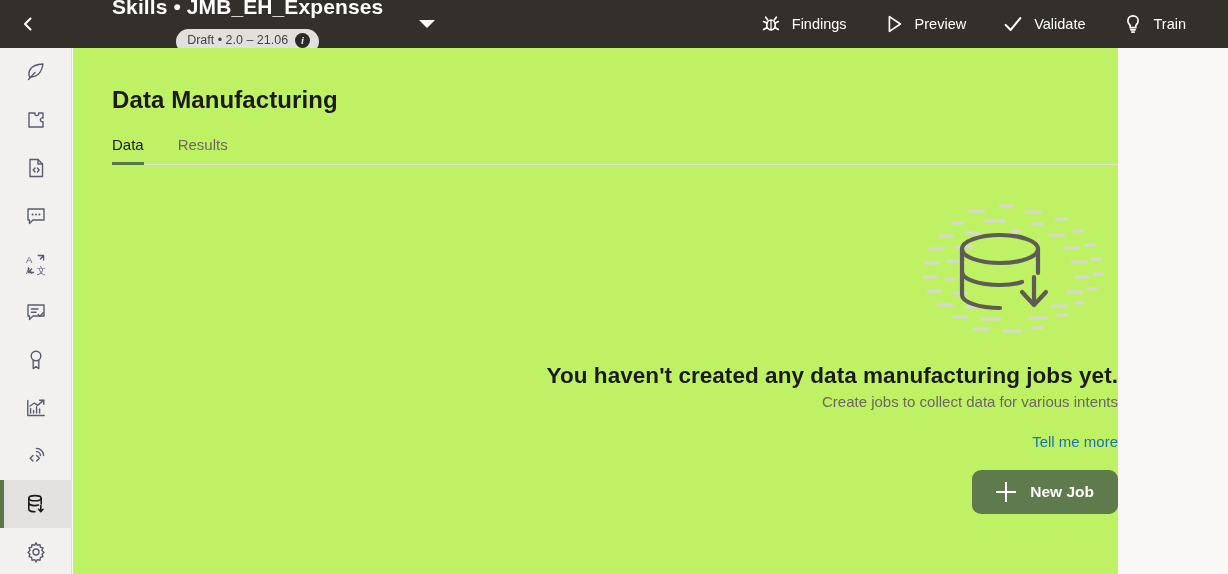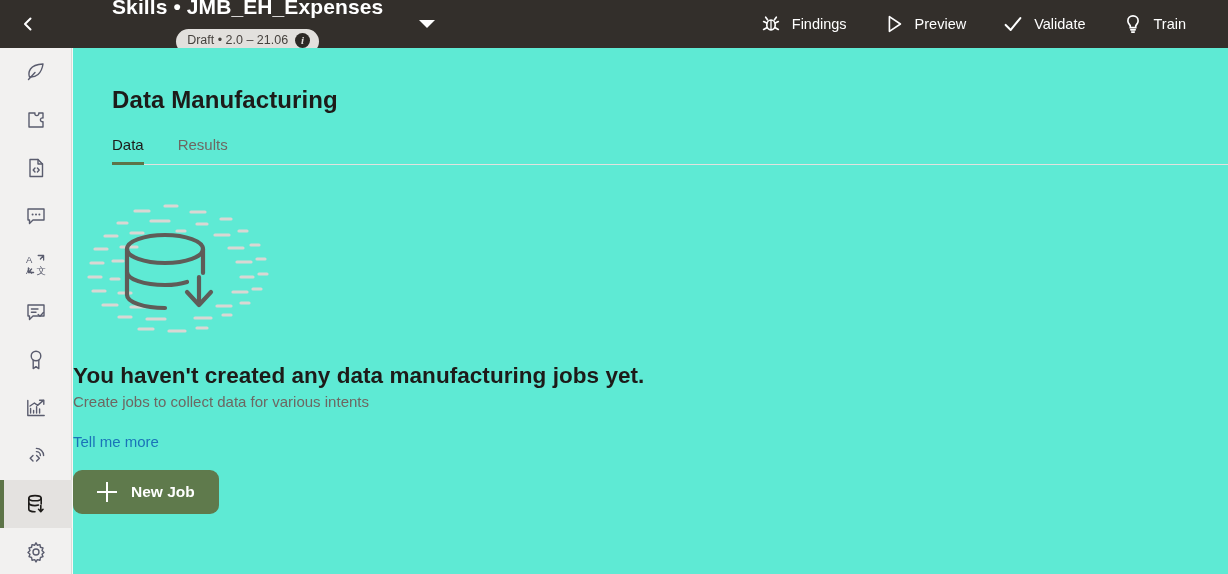--- a/index.html
+++ b/index.html
@@ -85,22 +85,22 @@
   .rail-item.active { background: #e4e2e0; }
   .rail-item.active::before {
     content: ""; position: absolute; left: 0; top: 0;
     width: 4px; height: 48px; background: #5d7448;
   }
   .rail-item svg { display: block; }
 
   
   .main {
     position: absolute; top: 48px; left: 73px;
-    width: 1155px; height: 526px;
-    background: #5eead4;
+    width: 1045px; height: 526px;
+    background: #bef264;
     overflow: hidden;
   }
   .page-title {
     font-size: 24px; font-weight: bold; color: #1d1b19;
     padding: 38px 0 0 39px;
     letter-spacing: .1px;
   }
   .tabs {
     display: flex; align-items: flex-end;
     margin: 22px 0 0 39px;
@@ -113,21 +113,21 @@
     cursor: pointer; position: relative;
   }
   .tab.active { color: #1d1b19; }
   .tab.active::after {
     content: ""; position: absolute; left: 0; bottom: -1px;
     width: 100%; height: 3px; background: #5d7448;
   }
 
   
   .empty {
-    display: flex; flex-direction: column; align-items: flex-start;
+    display: flex; flex-direction: column; align-items: flex-end;
     margin-top: 30px;
   }
   .illus { position: relative; width: 210px; height: 150px; }
   .illus svg { position: absolute; top: 0; left: 0; }
   .empty-head {
     font-size: 22.5px; font-weight: bold; color: #1d1b19;
     margin-top: 18px; letter-spacing: .05px;
   }
   .empty-sub { font-size: 15px; color: #6d6762; margin-top: 4px; }
   .link {

